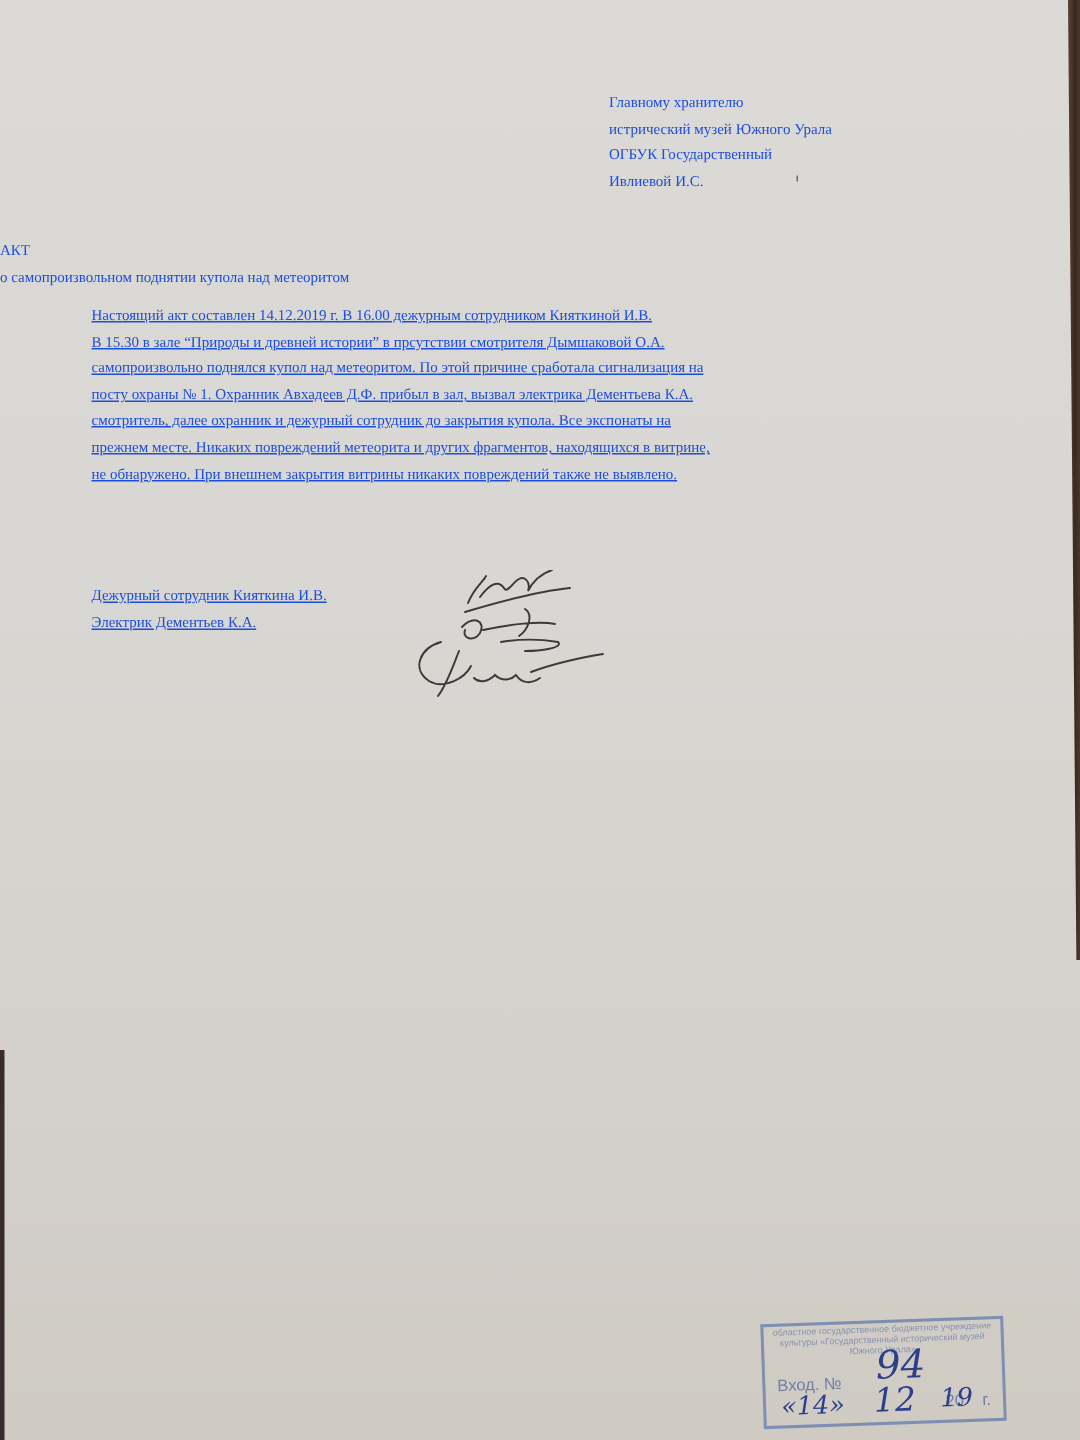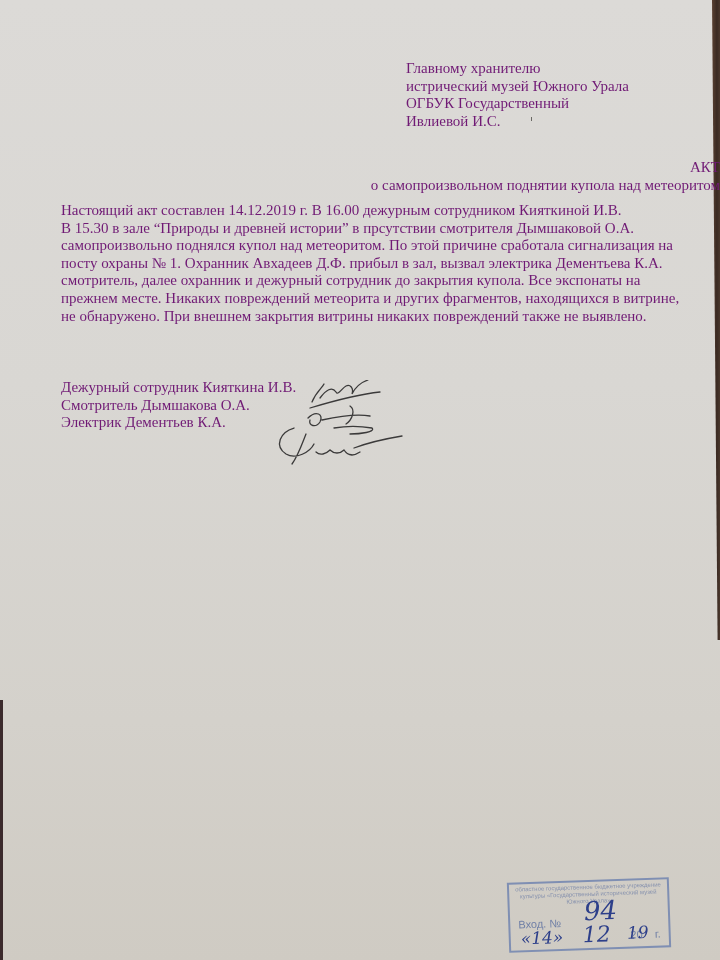--- a/index.html
+++ b/index.html
@@ -14,29 +14,29 @@
   }
   .table-edge-right {
     position: absolute; top: 0; right: 0; width: 8px; height: 640px;
     background: linear-gradient(90deg, #5a4133 0%, #3a2a22 60%, #4a372c 100%);
     clip-path: polygon(0 0, 100% 0, 100% 100%, 70% 100%);
   }
   .table-edge-left {
     position: absolute; left: 0; top: 700px; width: 3px; height: 260px;
     background: #3b2a2c;
   }
-  .text { color: #701a75; font-size: 15px; line-height: 17.6px; }
+  .text { color: #1d4ed8; font-size: 10px; line-height: 17.6px; }
   .addressee { position: absolute; left: 406px; top: 60px; }
   .addressee div { white-space: nowrap; }
   .mark { position: absolute; left: 531px; top: 117px; width: 1px; height: 4px; background: #6a6864; }
-  .title { position: absolute; left: 0; width: 720px; top: 159px; text-align: right; }
+  .title { position: absolute; left: 0; width: 720px; top: 159px; text-align: left; }
   .title div { white-space: nowrap; }
   .body-text { position: absolute; left: 61px; top: 202px; width: 640px; }
-  .body-text div { white-space: nowrap; }
-  .signers { position: absolute; left: 61px; top: 379px; }
+  .body-text div { white-space: nowrap; text-decoration: underline; }
+  .signers { position: absolute; left: 61px; top: 389px; text-decoration: underline; }
   .signers div { white-space: nowrap; }
   .signatures { position: absolute; left: 250px; top: 380px; width: 180px; height: 110px; }
   .stamp {
     position: absolute; left: 508px; top: 880px; width: 158px; height: 66px;
     border: 2px solid #7f8fb3; transform: rotate(-2deg); color: #6f7fa6;
     font-family: "Liberation Sans", sans-serif;
   }
   .stamp-org { font-size: 6px; line-height: 7px; text-align: center; padding: 2px 3px 0; opacity: 0.75; }
   .stamp-in { position: absolute; left: 8px; top: 34px; font-size: 11px; }
   .stamp-year { position: absolute; right: 8px; top: 48px; font-size: 11px; }
@@ -71,21 +71,20 @@
   <div>В 15.30 в зале “Природы и древней истории” в прсутствии смотрителя Дымшаковой О.А.</div>
   <div>самопроизвольно поднялся купол над метеоритом. По этой причине сработала сигнализация на</div>
   <div>посту охраны № 1. Охранник Авхадеев Д.Ф. прибыл в зал, вызвал электрика Дементьева К.А.</div>
   <div>смотритель, далее охранник и дежурный сотрудник до закрытия купола. Все экспонаты на</div>
   <div>прежнем месте. Никаких повреждений метеорита и других фрагментов, находящихся в витрине,</div>
   <div>не обнаружено. При внешнем закрытия витрины никаких повреждений также не выявлено.</div>
 </div>
 
 <div class="signers text">
   <div>Дежурный сотрудник Кияткина И.В.</div>
-  <div>Смотритель Дымшакова О.А.</div>
   <div>Электрик Дементьев К.А.</div>
 </div>
 
 <svg class="signatures" viewBox="0 0 180 110" fill="none" stroke="#3b3a3a" stroke-width="1.3" stroke-linecap="round">
   <path d="M62 22 C66 12, 72 8, 74 4 M70 18 C76 10, 82 6, 86 12 C88 16, 92 8, 96 6 C100 4, 104 8, 102 14 C106 6, 112 2, 118 0"></path>
   <path d="M60 28 C80 22, 110 14, 130 12"></path>
   <path d="M58 38 C66 30, 74 34, 70 42 C66 48, 58 46, 60 40 M72 40 C90 36, 110 34, 120 36 M100 26 C106 30, 102 40, 96 44 M84 48 C96 46, 110 46, 122 48 C126 52, 110 54, 100 54"></path>
   <path d="M44 48 C30 52, 24 66, 36 74 C46 80, 60 72, 64 64 M56 54 C52 64, 48 76, 42 84 M66 72 C70 76, 76 74, 80 70 C84 74, 90 74, 94 70 C98 76, 104 76, 110 72 M104 68 C120 62, 140 58, 152 56"></path>
 </svg>
 

